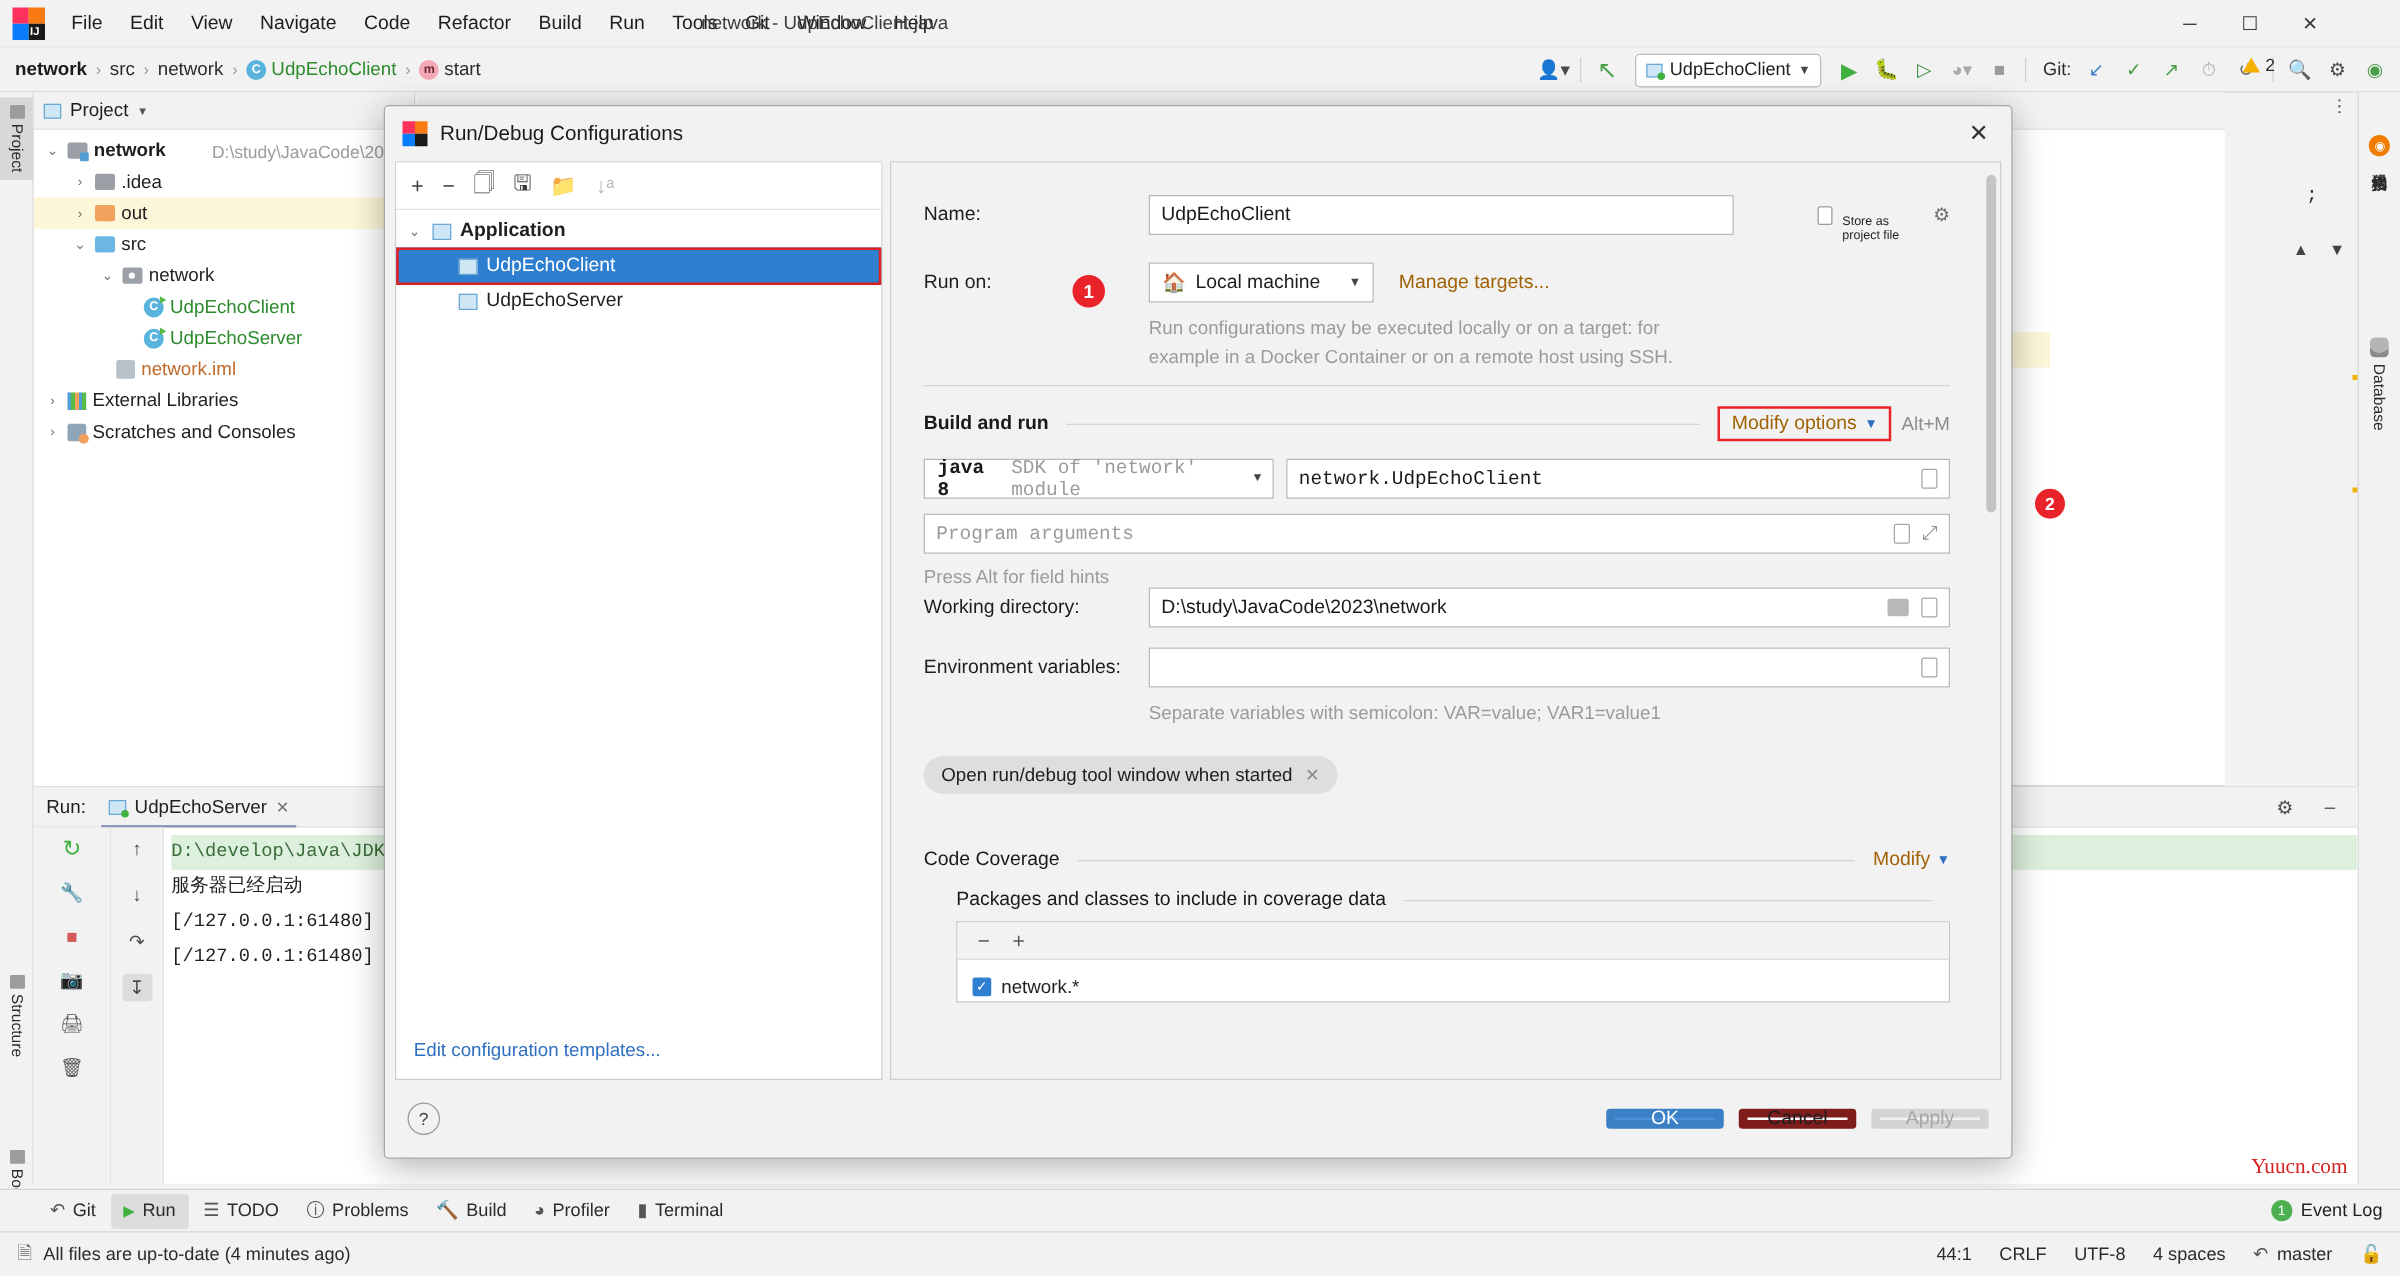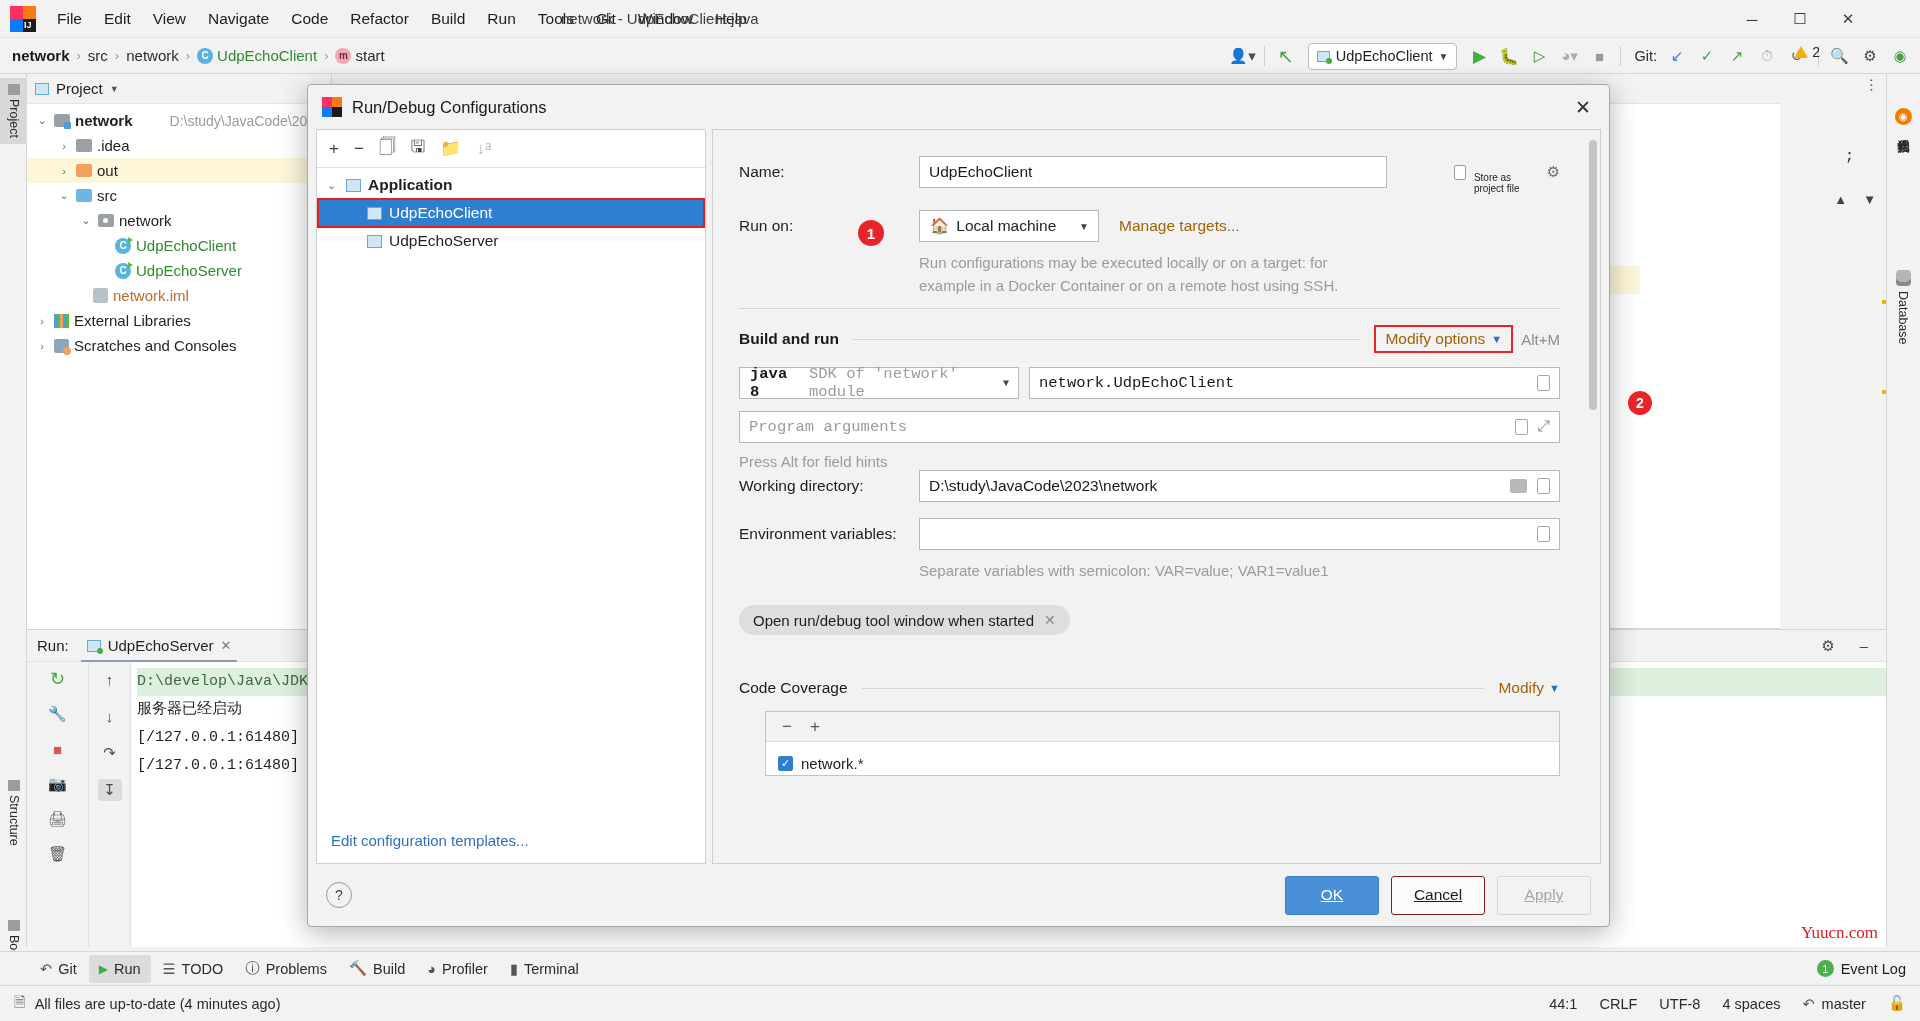--- a/index.html
+++ b/index.html
@@ -259,22 +259,22 @@
   .cbx { width:15px; height:15px; background:#2f7fd0; border:1px solid #2f7fd0; border-radius:2px;
          color:#fff; font-size:11px; display:flex; align-items:center; justify-content:center; }
   #dlg-scroll { position:absolute; right:2px; top:2px; width:10px; bottom:2px; }
   #dlg-scroll .thumb { position:absolute; left:1px; top:8px; width:8px; height:270px; background:#c4c4c4;
                        border-radius:4px; }
   #dlg-footer { position:absolute; left:0; right:0; bottom:0; height:62px; display:flex;
                 align-items:center; padding:0 18px; }
   #help-btn { width:26px; height:26px; border-radius:50%; border:1px solid #9a9a9a; display:flex;
               align-items:center; justify-content:center; font-size:14px; color:#444; }
   #dlg-actions { position:absolute; right:18px; display:flex; gap:12px; align-items:center; }
-  .dbtn { height:39px; min-width:94px; display:flex; align-items:center; justify-content:center;
-          border:1px solid #7f1d1d; background:#fbfbfb; border-radius:3px; font-size:15.5px; color:#1d1d1d;text-decoration:underline; }
+  .dbtn { height:16px; min-width:94px; display:flex; align-items:center; justify-content:center;
+          border:7px solid #7f1d1d; background:#fbfbfb; border-radius:3px; font-size:15.5px; color:#1d1d1d; }
   .dbtn.primary { background:#4a90d9; border-color:#3b7fc4; color:#fff; }
   .dbtn.disabled { color:#a6a6a6; background:#f2f2f2; border-color:#d4d4d4; }
 </style>
 </head>
 <body>
 
 <div id="menubar">
   <div id="app-logo">
     <span class="q q1"></span>
       <span class="q q2"></span>
@@ -619,20 +619,24 @@
       </div>
 
       <div class="section-hdr" style="margin-top:44px;">
         <span style="font-size:15.5px;color:#1a1a1a;">Code Coverage</span>
         <span class="sline"></span>
         <span class="link">Modify</span>
         <span style="color:#2f6fbf;font-size:11px;margin-left:5px;">▼</span>
       </div>
 
       <div style="padding-left:26px;">
+        <div class="section-hdr" style="margin-bottom:6px;">
+          <span style="font-size:15.5px;color:#1a1a1a;">Packages and classes to include in coverage data</span>
+          <span class="sline"></span>
+        </div>
         <div id="cov-box">
           <div id="cov-tb">
             <span>−</span>
             <span>+</span>
           </div>
           <div id="cov-list">
             <div class="cov-item">
               <span class="cbx">✓</span>
               <span>network.*</span>
             </div>

